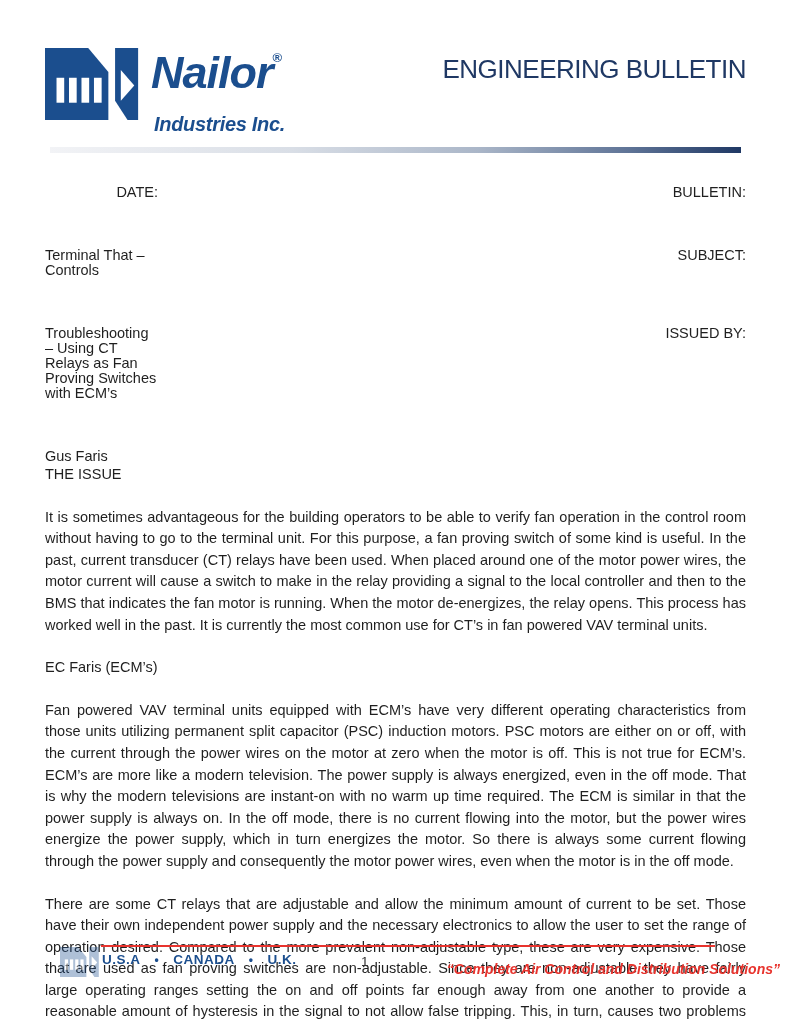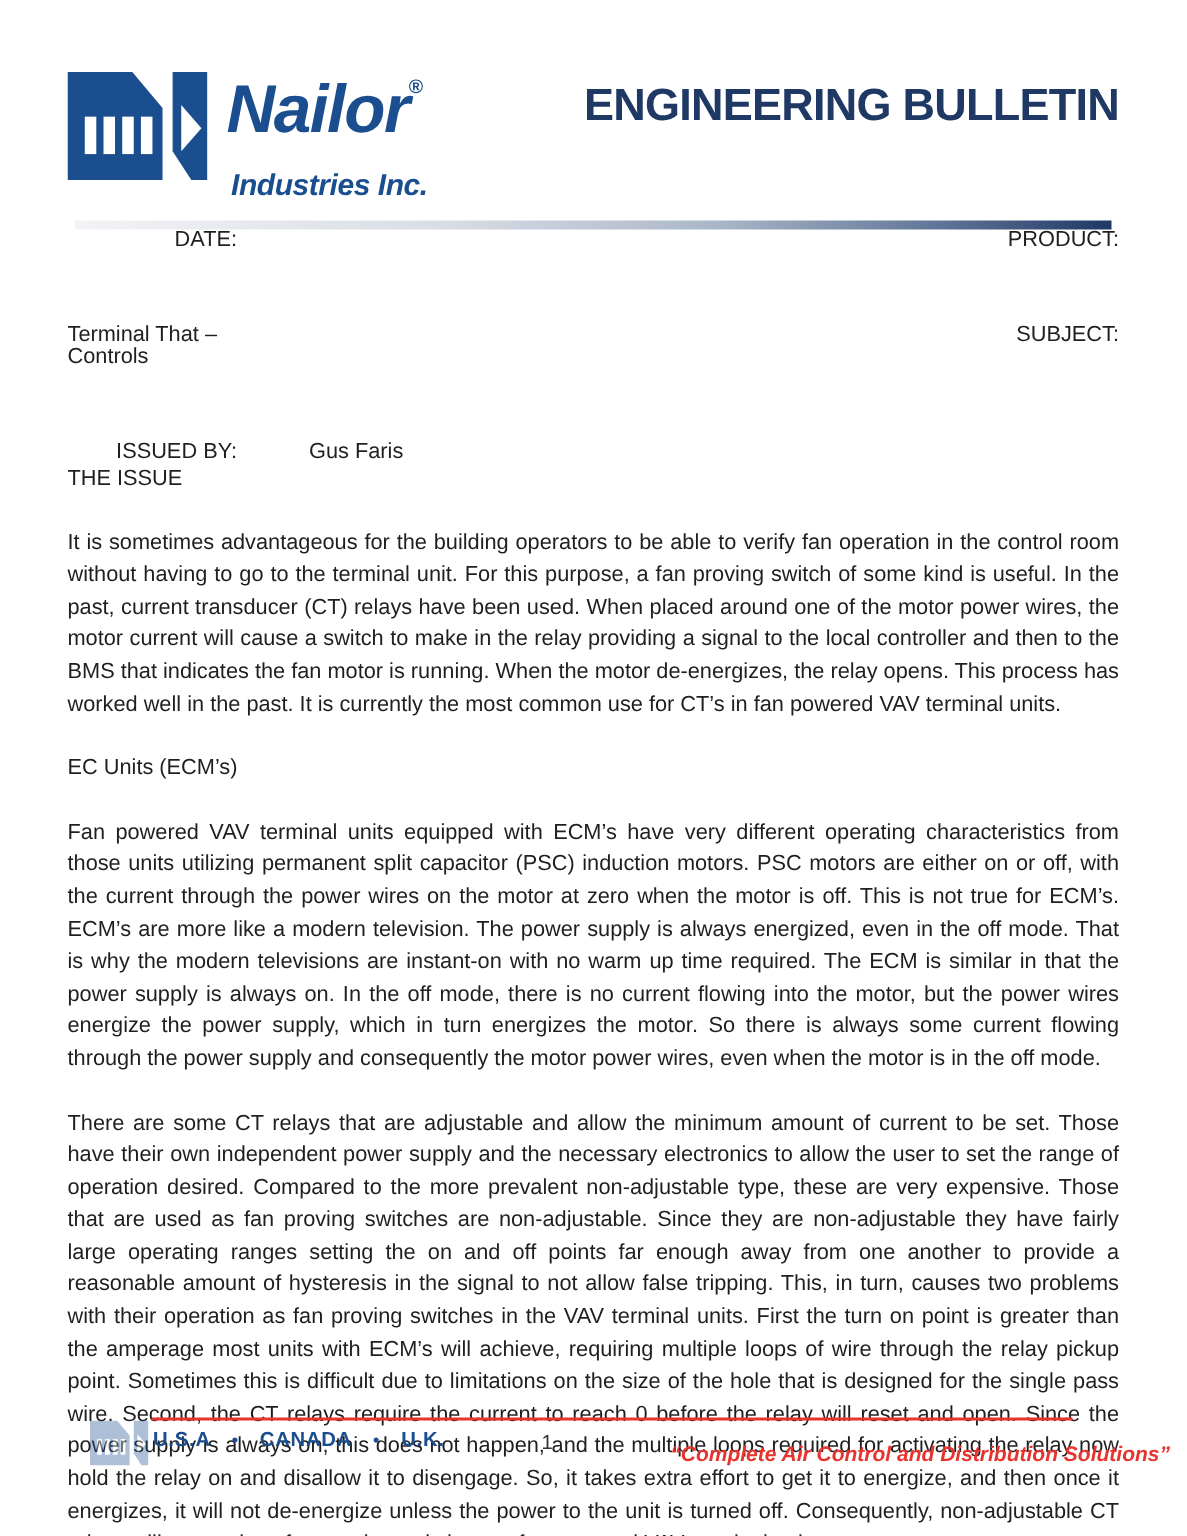--- a/index.html
+++ b/index.html
@@ -40,37 +40,37 @@
     font-weight: bold;
     font-style: italic;
     color: var(--brand-blue);
     letter-spacing: -0.3px;
     margin-top: 18px;
     padding-left: 3px;
   }
   .doc-title {
     margin-left: auto;
     padding-top: 6px;
-    font-size: 30px;
-    font-weight: bold;
+    font-size: 26px;
+    font-weight: normal;
     color: var(--title-navy);
     letter-spacing: -0.5px;
     white-space: nowrap;
   }
   .header-rule {
     margin-top: 11px;
     margin-left: 5px;
     margin-right: 5px;
     height: 6px;
     background: linear-gradient(to right, #f2f3f6 0%, #d9dee6 35%, #aab6c8 62%, #5e7396 84%, var(--title-navy) 100%);
   }
 
   
   .meta {
-    margin-top: 0;
+    margin-top: 32px;
     display: grid;
     grid-template-columns: 113px 1fr;
     column-gap: 14px;
     row-gap: 5px;
     font-size: 14.5px;
     line-height: 15px;
     gap: 48px;
   }
   .meta-label { text-align: right; white-space: nowrap; }
   .meta-value { text-align: left; }
@@ -148,32 +148,33 @@
           <div class="brand"><span>Nailor</span><sup>®</sup></div>
           <div class="brand-sub">Industries Inc.</div>
         </div>
       </div>
       <div class="doc-title">ENGINEERING BULLETIN</div>
     </div>
     <div class="header-rule"></div>
 
     <div class="meta">
       <div class="meta-label">DATE:</div>
-      <div class="meta-label">PRODUCT:</div>
+      <div class="meta-label">BULLETIN:</div>
       <div class="meta-value">Terminal That – Controls</div>
       <div class="meta-label">SUBJECT:</div>
+      <div class="meta-value">Troubleshooting – Using CT Relays as Fan Proving Switches with ECM’s</div>
       <div class="meta-label">ISSUED BY:</div>
       <div class="meta-value">Gus Faris</div>
     </div>
 
     <div class="body-text">
       <div class="section-heading">THE ISSUE</div>
       <p>It is sometimes advantageous for the building operators to be able to verify fan operation in the control room without having to go to the terminal unit. For this purpose, a fan proving switch of some kind is useful. In the past, current transducer (CT) relays have been used. When placed around one of the motor power wires, the motor current will cause a switch to make in the relay providing a signal to the local controller and then to the BMS that indicates the fan motor is running. When the motor de-energizes, the relay opens. This process has worked well in the past. It is currently the most common use for CT’s in fan powered VAV terminal units.</p>
 
-      <div class="section-heading">EC Units (ECM’s)</div>
+      <div class="section-heading">EC Faris (ECM’s)</div>
       <p>Fan powered VAV terminal units equipped with ECM’s have very different operating characteristics from those units utilizing permanent split capacitor (PSC) induction motors. PSC motors are either on or off, with the current through the power wires on the motor at zero when the motor is off. This is not true for ECM’s. ECM’s are more like a modern television. The power supply is always energized, even in the off mode. That is why the modern televisions are instant-on with no warm up time required. The ECM is similar in that the power supply is always on. In the off mode, there is no current flowing into the motor, but the power wires energize the power supply, which in turn energizes the motor. So there is always some current flowing through the power supply and consequently the motor power wires, even when the motor is in the off mode.</p>
       <p>There are some CT relays that are adjustable and allow the minimum amount of current to be set. Those have their own independent power supply and the necessary electronics to allow the user to set the range of operation desired. Compared to the more prevalent non-adjustable type, these are very expensive. Those that are used as fan proving switches are non-adjustable. Since they are non-adjustable they have fairly large operating ranges setting the on and off points far enough away from one another to provide a reasonable amount of hysteresis in the signal to not allow false tripping. This, in turn, causes two problems with their operation as fan proving switches in the VAV terminal units. First the turn on point is greater than the amperage most units with ECM’s will achieve, requiring multiple loops of wire through the relay pickup point. Sometimes this is difficult due to limitations on the size of the hole that is designed for the single pass wire. Second, the CT relays require the current to reach 0 before the relay will reset and open. Since the power supply is always on, this does not happen, and the multiple loops required for activating the relay now hold the relay on and disallow it to disengage. So, it takes extra effort to get it to energize, and then once it energizes, it will not de-energize unless the power to the unit is turned off. Consequently, non-adjustable CT relays will not work as fan proving switches on fan powered VAV terminal units.</p>
     </div>
   </div>
 
   <div class="footer">
     <svg class="footer-logo" viewBox="0 0 100 75" xmlns="http://www.w3.org/2000/svg">
       <polygon points="0,0 45,0 66,25 66,75 0,75" fill="#1b4e8e"></polygon>
       <rect x="12" y="31" width="8" height="26" fill="#ffffff"></rect>
       <rect x="25" y="31" width="8" height="26" fill="#ffffff"></rect>

